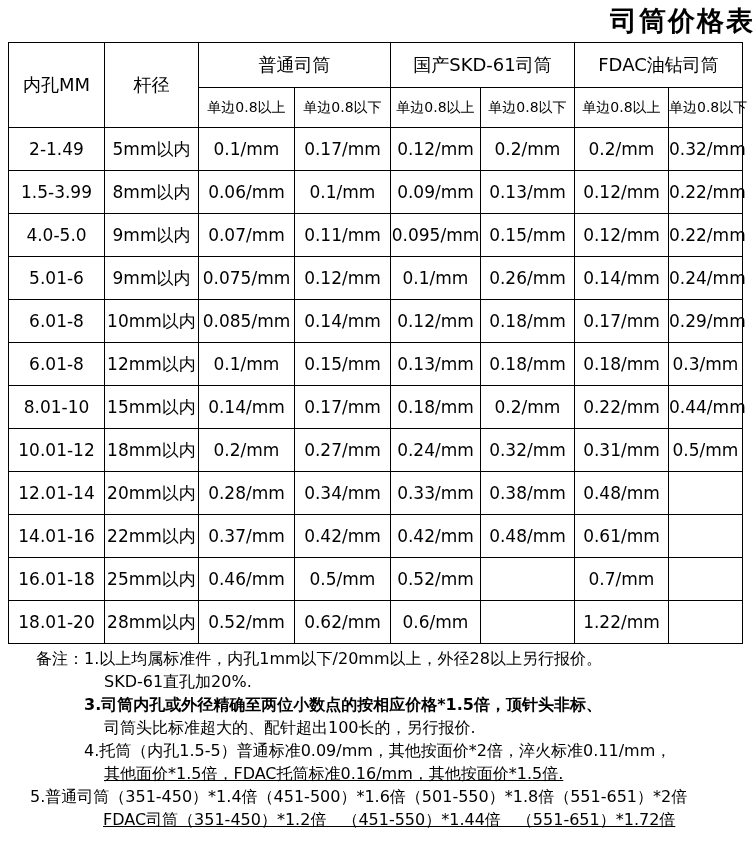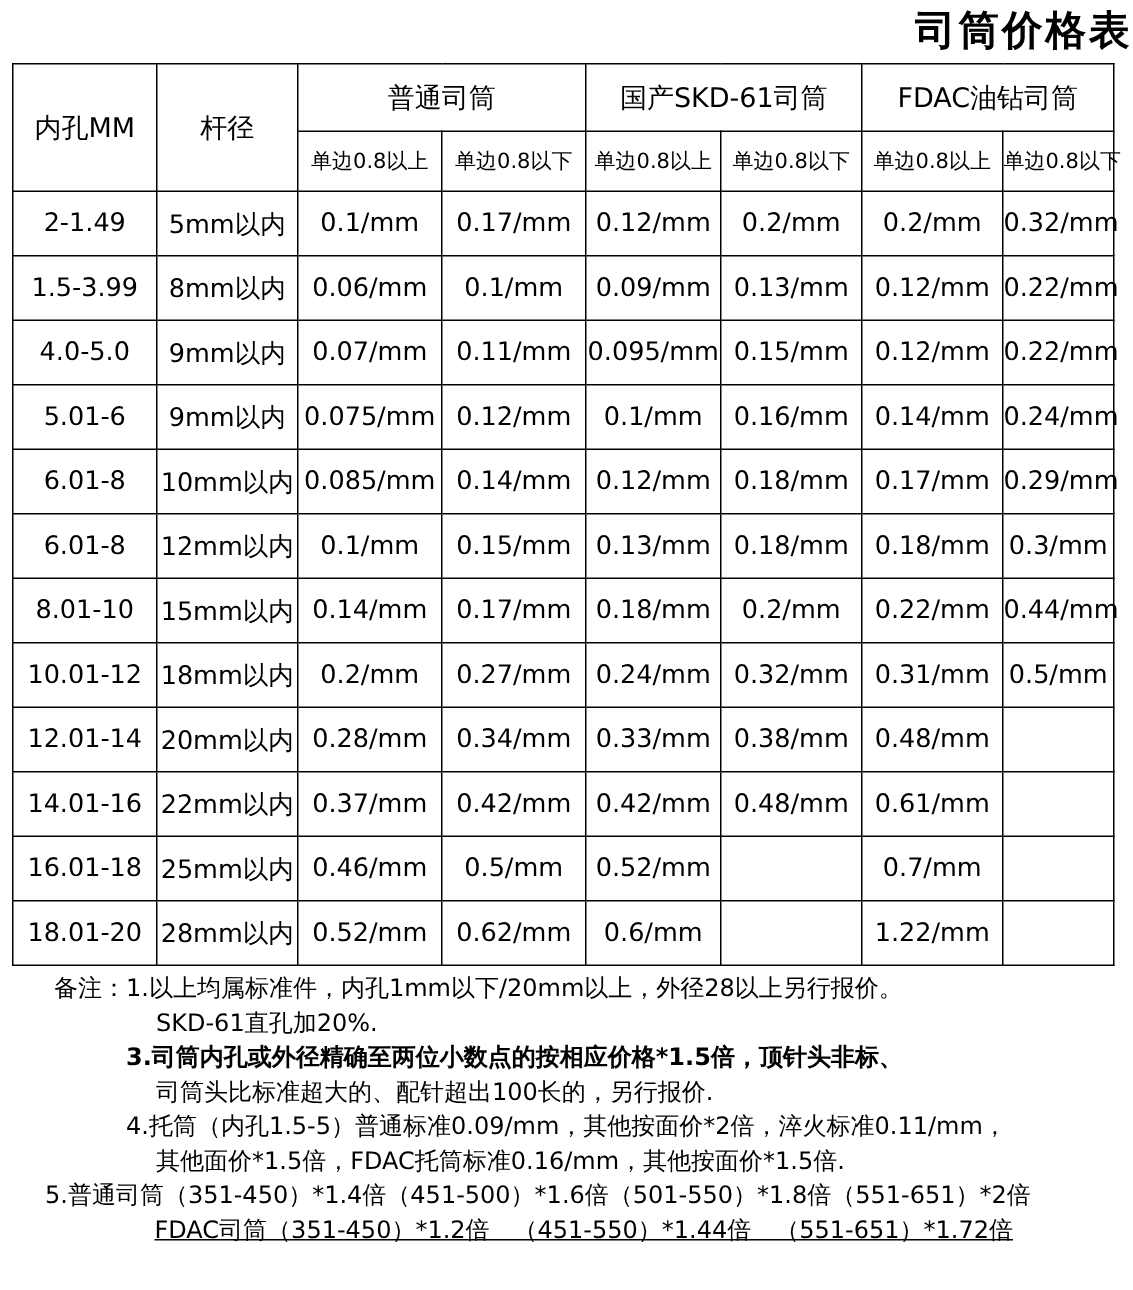--- a/index.html
+++ b/index.html
@@ -47,21 +47,21 @@
     height: 23px;
     line-height: 23px;
     white-space: nowrap;
   }
   .nl0 { margin-left: 8px; }
   .nl1 { margin-left: 56px; }
   .nl2 { margin-left: 76px; }
   .nl3 { margin-left: 56px; font-weight: bold; }
   .nl4 { margin-left: 76px; }
   .nl5 { margin-left: 56px; }
-  .nl6 { margin-left: 76px; }
+  .nl6 { margin-left: 76px; text-decoration: underline; }
   .nl7 { margin-left: 2px; }
   .nl8 { margin-left: 75px; text-decoration: underline; }
 </style>
 </head>
 <body>
 
 <div class="page">
 
   <h1 class="doc-title">司筒价格表</h1>
 
@@ -123,21 +123,21 @@
           <td>0.15/mm</td>
           <td>0.12/mm</td>
           <td>0.22/mm</td>
         </tr>
         <tr>
           <td>5.01-6</td>
           <td>9mm以内</td>
           <td>0.075/mm</td>
           <td>0.12/mm</td>
           <td>0.1/mm</td>
-          <td>0.16/mm</td>
+          <td>0.26/mm</td>
           <td>0.14/mm</td>
           <td>0.24/mm</td>
         </tr>
         <tr>
           <td>6.01-8</td>
           <td>10mm以内</td>
           <td>0.085/mm</td>
           <td>0.14/mm</td>
           <td>0.12/mm</td>
           <td>0.18/mm</td>

